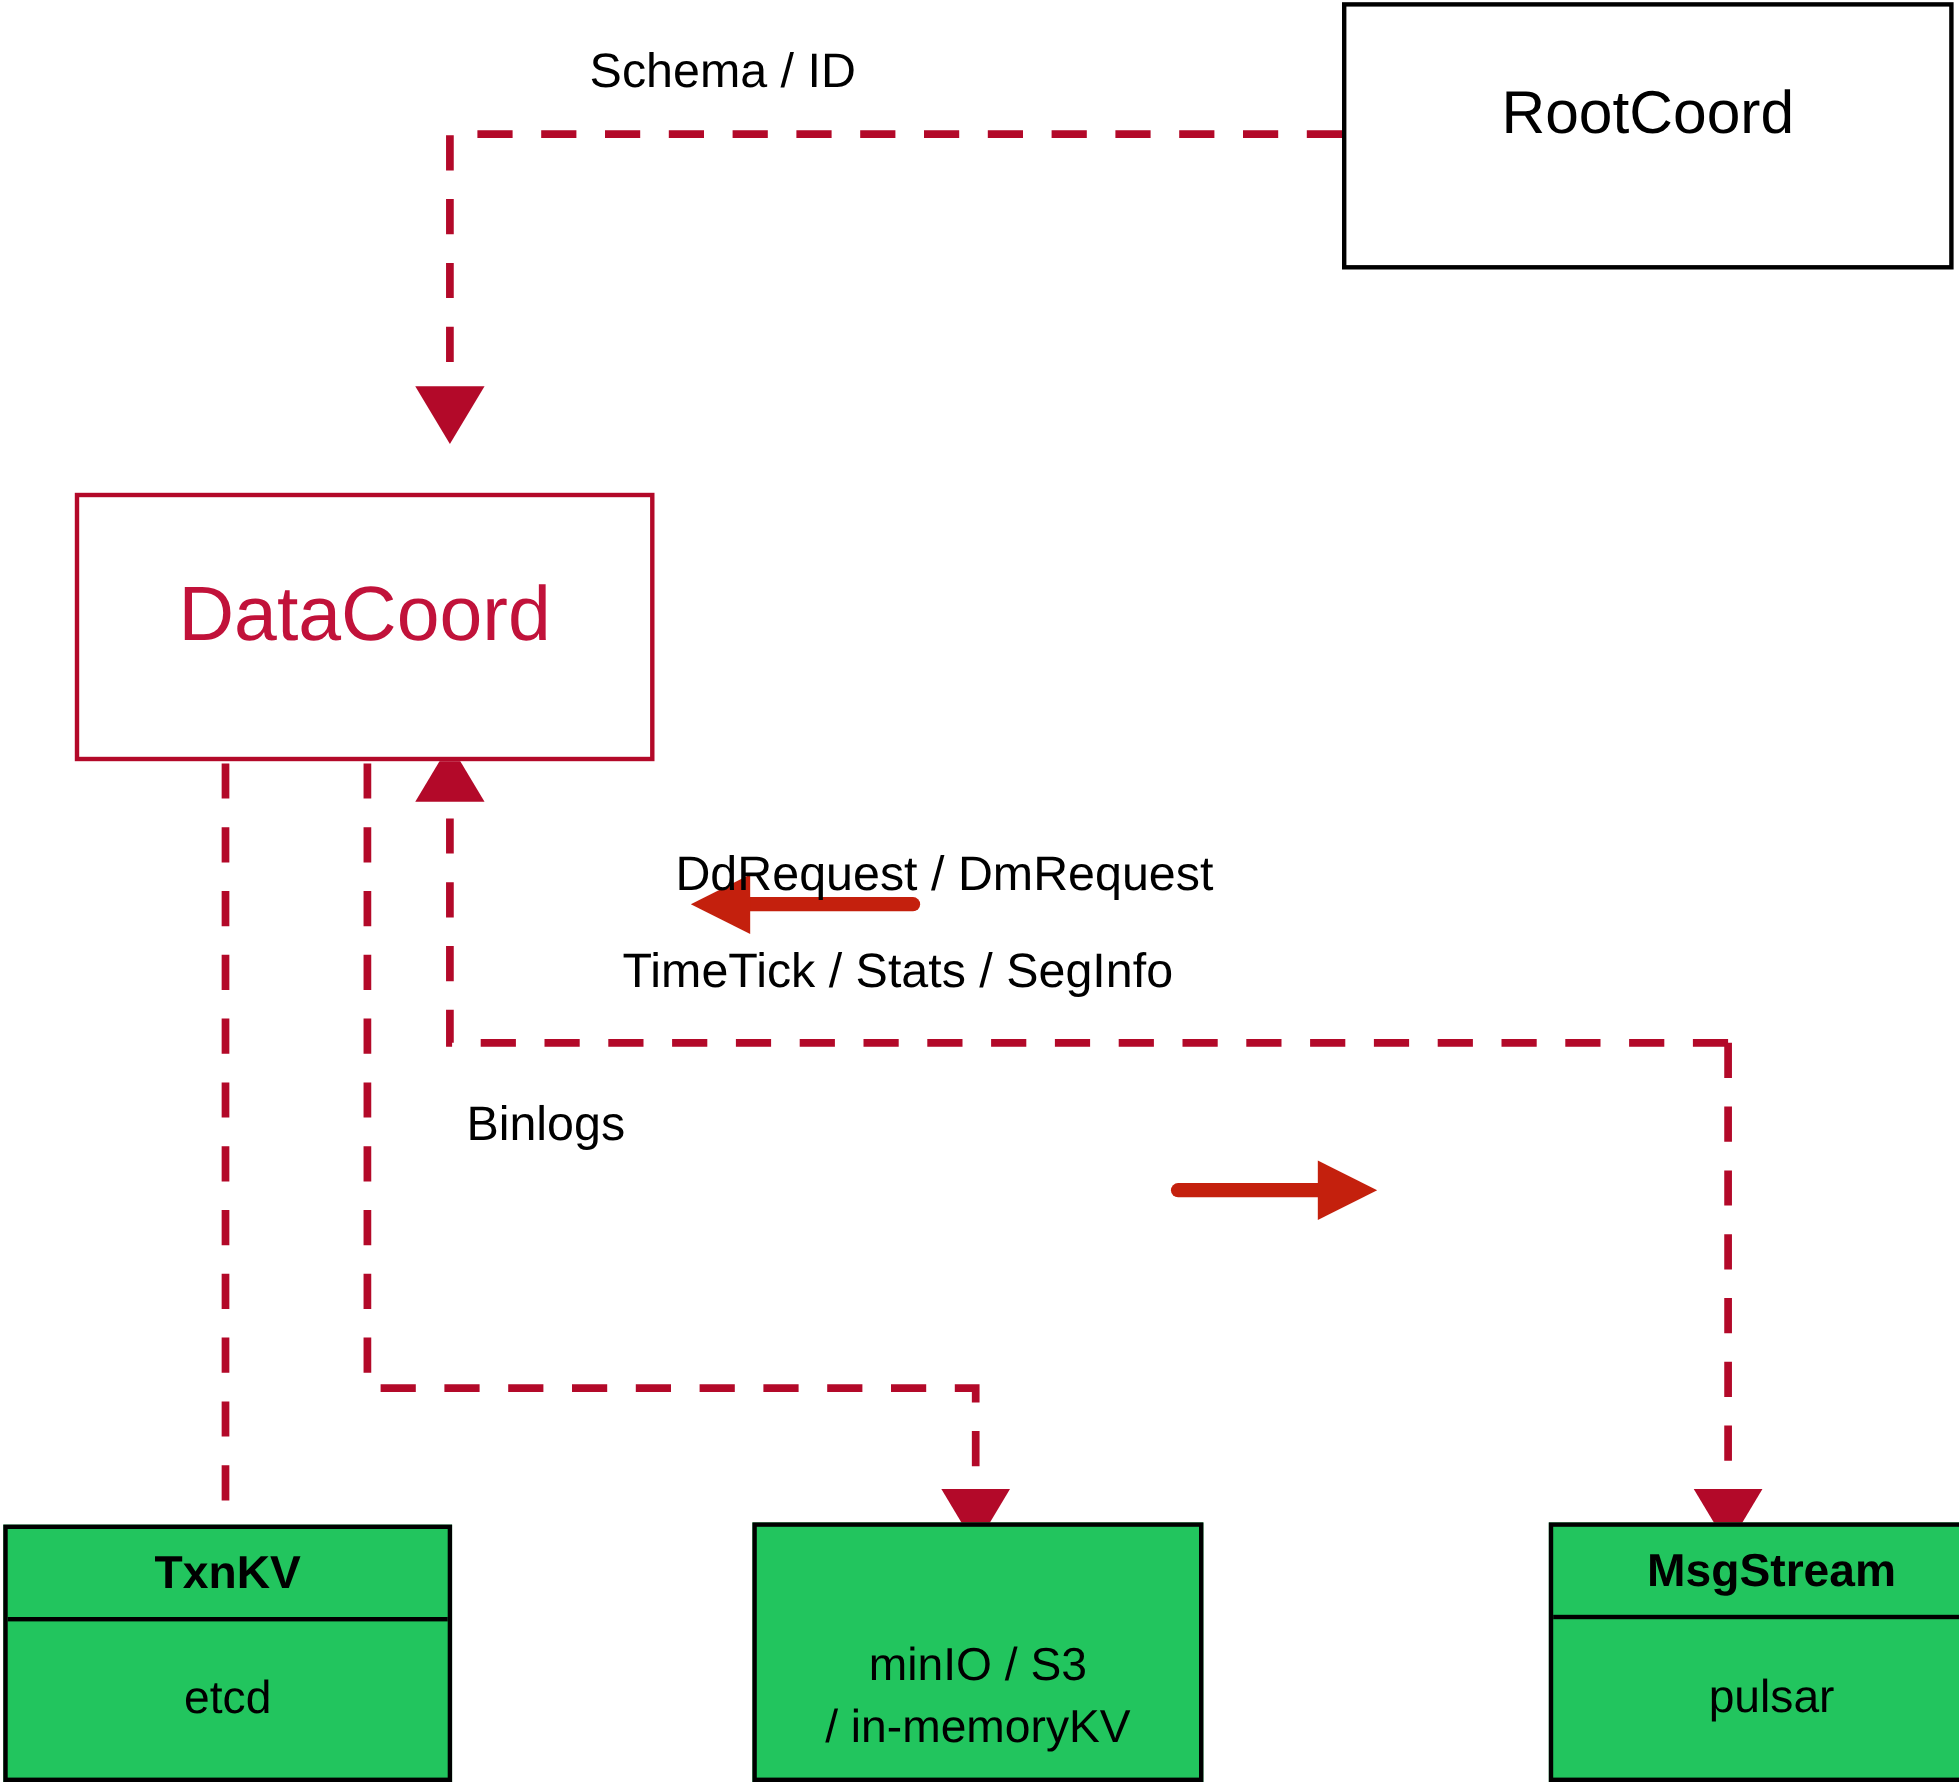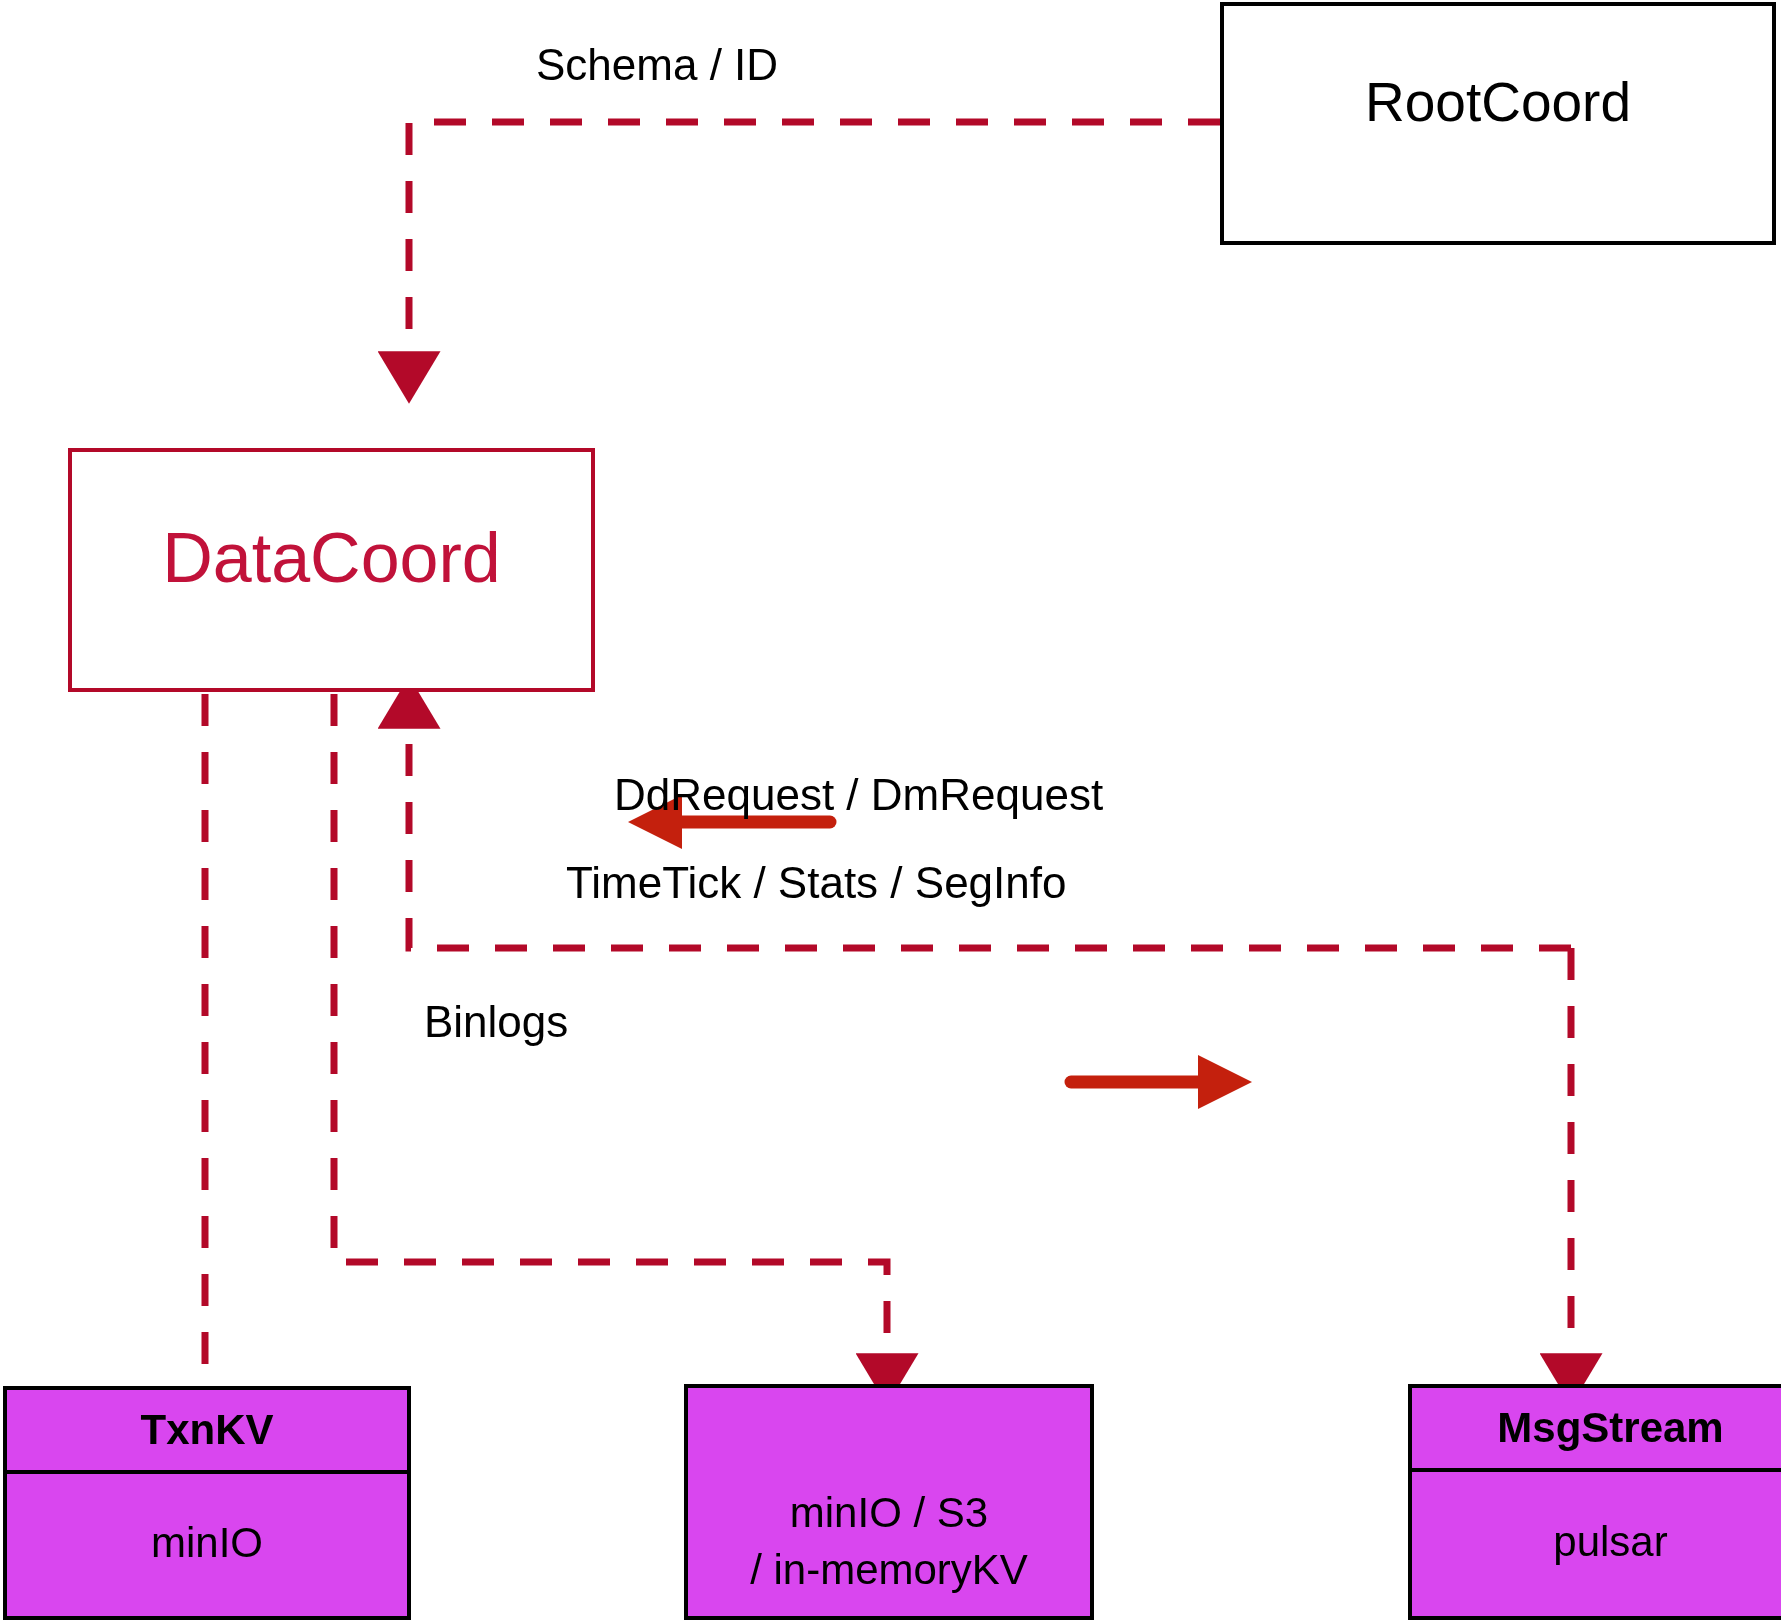--- a/index.html
+++ b/index.html
@@ -8,21 +8,21 @@
   #diagram{position:absolute;inset:0;}
   .node{position:absolute;box-sizing:border-box;background:#ffffff;}
   .node .title{position:absolute;left:0;right:0;text-align:center;}
   
   #root-coord{left:1220px;top:2px;width:556px;height:243px;border:4px solid #000000;}
   #root-coord .title{top:64px;font-size:55px;color:#000000;}
   
   #data-coord{left:68px;top:448px;width:527px;height:244px;border:4px solid #b30929;}
   #data-coord .title{top:66px;font-size:70px;color:#c1123a;}
   
-  .stack{position:absolute;box-sizing:border-box;border:4px solid #000000;background:#d946ef;}
+  .stack{position:absolute;box-sizing:border-box;border:4px solid #000000;background:#22c55e;}
   .stack .head{position:absolute;left:0;right:0;top:0;height:80px;
                border-bottom:4px solid #000000;display:flex;align-items:center;justify-content:center;}
   .stack .head span{font-size:42px;font-weight:bold;color:#000;}
   .stack .body{position:absolute;left:0;right:0;top:80px;bottom:0;display:flex;
                flex-direction:column;align-items:center;justify-content:center;}
   .stack .body span{font-size:42px;color:#000;line-height:1.35;text-align:center;display:block;}
   #txnkv{left:3px;top:1386px;width:408px;height:234px;}
   #kv{left:684px;top:1384px;width:410px;height:236px;}
   #msgstream{left:1372px;top:1384px;width:405px;height:236px;margin-left:36px;}
   
@@ -82,21 +82,21 @@
 
   <div class="node" id="data-coord">
     <div class="title">DataCoord</div>
   </div>
 
   <div class="stack" id="txnkv">
     <div class="head">
       <span>TxnKV</span>
     </div>
     <div class="body">
-      <span>minIO</span>
+      <span>etcd</span>
     </div>
   </div>
 
   <div class="stack" id="kv">
     <div class="body">
       <span>minIO / S3</span>
       <span>/ in-memoryKV</span>
     </div>
   </div>
 

